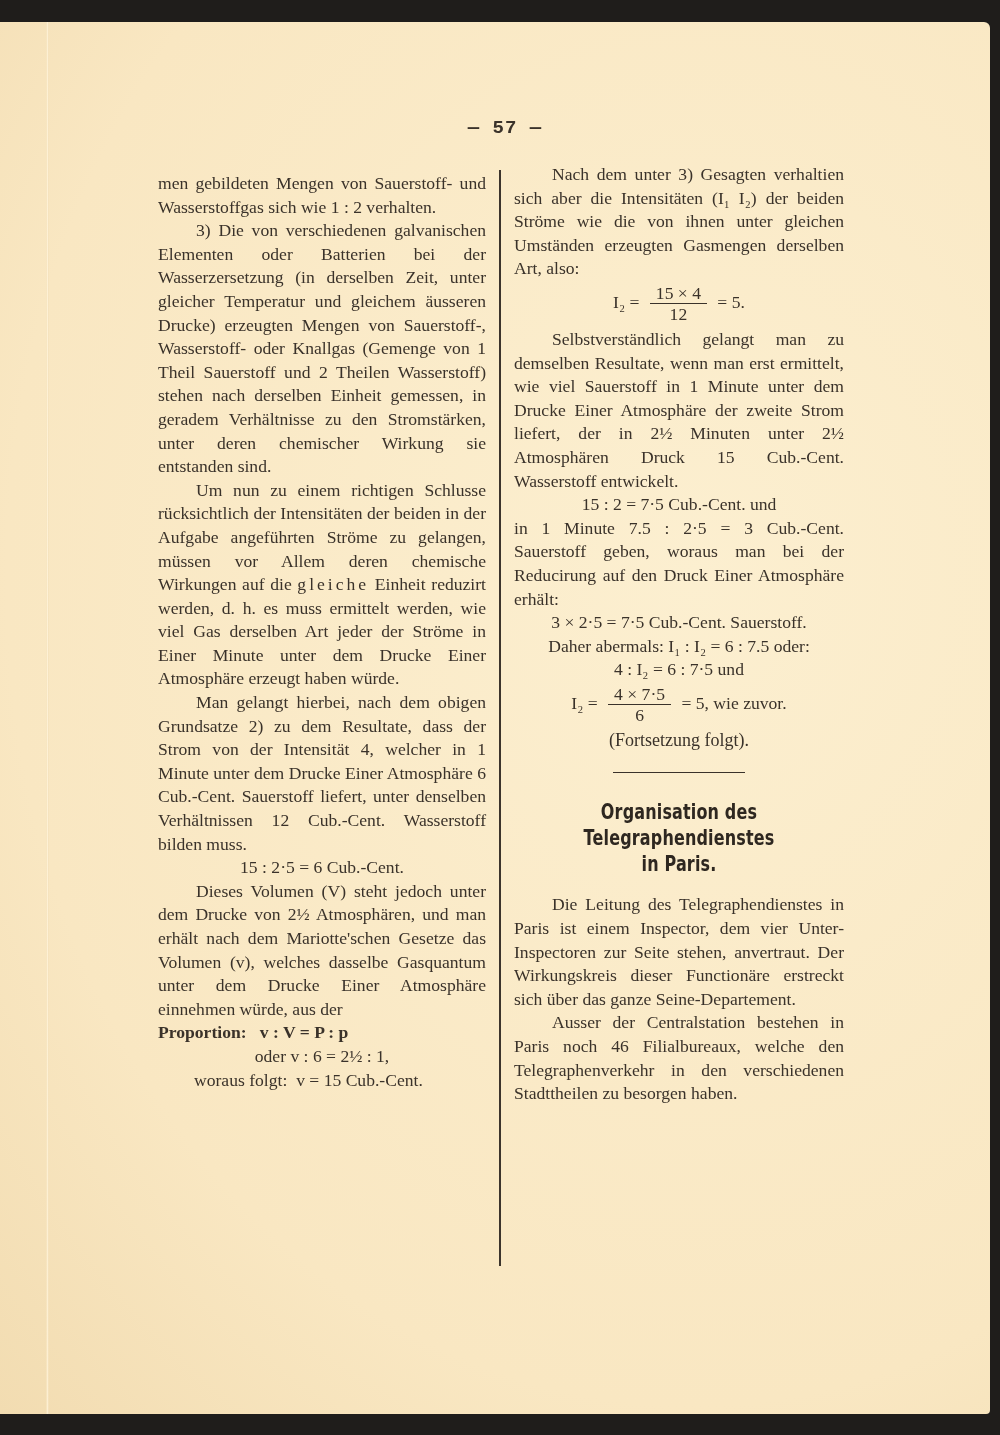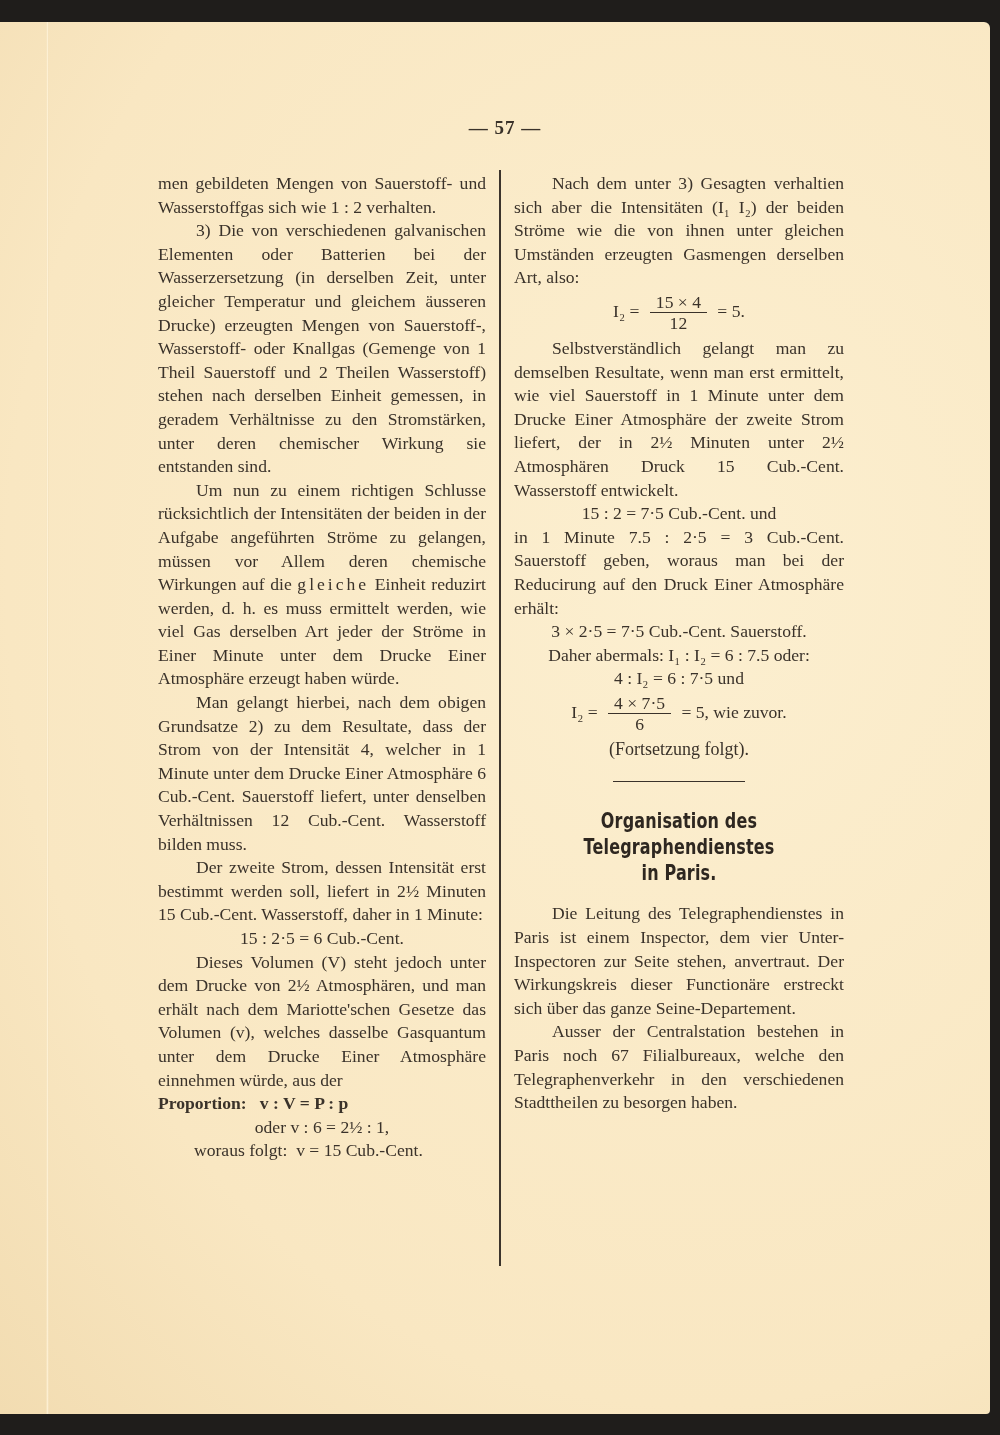--- a/index.html
+++ b/index.html
@@ -21,38 +21,38 @@
     }
     .page .fold {
       position: absolute; left: 46px; top: 0; width: 3px; height: 100%;
       background: linear-gradient(to right, #f3dfb6, #fff3d9, #f0dab0);
       opacity: .8;
     }
     .page-number {
       position: absolute;
       left: 440px; top: 95px; width: 130px;
       text-align: center;
-      font-family: Liberation Serif, serif;
+      font-family: Liberation Mono, monospace;
       font-weight: bold;
       font-size: 19px;
       letter-spacing: 1px;
     }
     .divider {
       position: absolute; left: 499px; top: 148px;
       width: 1.5px; height: 1096px; background: #3c342c;
     }
     .col {
       position: absolute;
       font-family: "Liberation Serif", serif;
       font-size: 17.6px;
       line-height: 23.6px;
       text-align: justify;
     }
     .col-left { left: 158px; top: 150px; width: 328px; }
-    .col-right { left: 514px; top: 150px; width: 330px; }
+    .col-right { left: 514px; top: 141px; width: 330px; }
     .col p { margin: 0; }
     .indent { text-indent: 38px; }
     .center { text-align: center; }
     .eq { text-align: center; white-space: nowrap; }
     .spaced { letter-spacing: 3px; }
     .frac {
       display: inline-block; vertical-align: middle; text-align: center;
       line-height: 20px; margin: 0 6px;
     }
     .frac .num { display: block; border-bottom: 1px solid #3a322a; padding: 0 6px; }
@@ -83,21 +83,20 @@
 
   <div class="page-number">— 57 —</div>
 
   <div class="divider"></div>
 
   <div class="col col-left">
     <p>men gebildeten Mengen von Sauerstoff- und Wasserstoffgas sich wie 1 : 2 verhalten.</p>
     <p class="indent">3) Die von verschiedenen galvanischen Elementen oder Batterien bei der Wasserzersetzung (in derselben Zeit, unter gleicher Temperatur und gleichem äusseren Drucke) erzeugten Mengen von Sauerstoff-, Wasserstoff- oder Knallgas (Gemenge von 1 Theil Sauerstoff und 2 Theilen Wasserstoff) stehen nach derselben Einheit gemessen, in geradem Verhältnisse zu den Stromstärken, unter deren chemischer Wirkung sie entstanden sind.</p>
     <p class="indent"><span>Um nun zu einem richtigen Schlusse rücksichtlich der Intensitäten der beiden in der Aufgabe angeführten Ströme zu gelangen, müssen vor Allem deren chemische Wirkungen auf die</span> <span class="spaced">gleiche</span> <span>Einheit reduzirt werden, d. h. es muss ermittelt werden, wie viel Gas derselben Art jeder der Ströme in Einer Minute unter dem Drucke Einer Atmosphäre erzeugt haben würde.</span></p>
     <p class="indent">Man gelangt hierbei, nach dem obigen Grundsatze 2) zu dem Resultate, dass der Strom von der Intensität 4, welcher in 1 Minute unter dem Drucke Einer Atmosphäre 6 Cub.-Cent. Sauerstoff liefert, unter denselben Verhältnissen 12 Cub.-Cent. Wasserstoff bilden muss.</p>
-    <p class="indent">Der zweite Strom, dessen Intensität erst bestimmt werden soll, liefert in 2½ Minuten 15 Cub.-Cent. Wasserstoff, daher in 1 Minute:</p>
     <p class="eq">15 : 2·5 = 6 Cub.-Cent.</p>
     <p class="indent">Dieses Volumen (V) steht jedoch unter dem Drucke von 2½ Atmosphären, und man erhält nach dem Mariotte'schen Gesetze das Volumen (v), welches dasselbe Gasquantum unter dem Drucke Einer Atmosphäre einnehmen würde, aus der</p>
     <p style="white-space:pre;font-weight:bold;">Proportion:   v : V = P : p</p>
     <p class="eq">oder v : 6 = 2½ : 1,</p>
     <p style="white-space:pre;margin-left:36px;">woraus folgt:  v = 15 Cub.-Cent.</p>
   </div>
 
   <div class="col col-right">
     <p class="indent">Nach dem unter 3) Gesagten verhaltien sich aber die Intensitäten (I₁ I₂) der beiden Ströme wie die von ihnen unter gleichen Umständen erzeugten Gasmengen derselben Art, also:</p>
     <p class="eq" style="margin:2px 0 4px 0;">
@@ -123,15 +122,15 @@
       <span>= 5, wie zuvor.</span>
     </p>
     <p class="center small">(Fortsetzung folgt).</p>
     <div class="rule"></div>
     <div class="heading">
       <div>Organisation des Telegraphendienstes</div>
       <div>in Paris.</div>
     </div>
     <div style="height:16px;"></div>
     <p class="indent">Die Leitung des Telegraphendienstes in Paris ist einem Inspector, dem vier Unter-Inspectoren zur Seite stehen, anvertraut. Der Wirkungskreis dieser Functionäre erstreckt sich über das ganze Seine-Departement.</p>
-    <p class="indent">Ausser der Centralstation bestehen in Paris noch 67 Filialbureaux, welche den Telegraphenverkehr in den verschiedenen Stadttheilen zu besorgen haben.</p>
+    <p class="indent">Ausser der Centralstation bestehen in Paris noch 46 Filialbureaux, welche den Telegraphenverkehr in den verschiedenen Stadttheilen zu besorgen haben.</p>
   </div>
 </div>
 
 </body></html>

